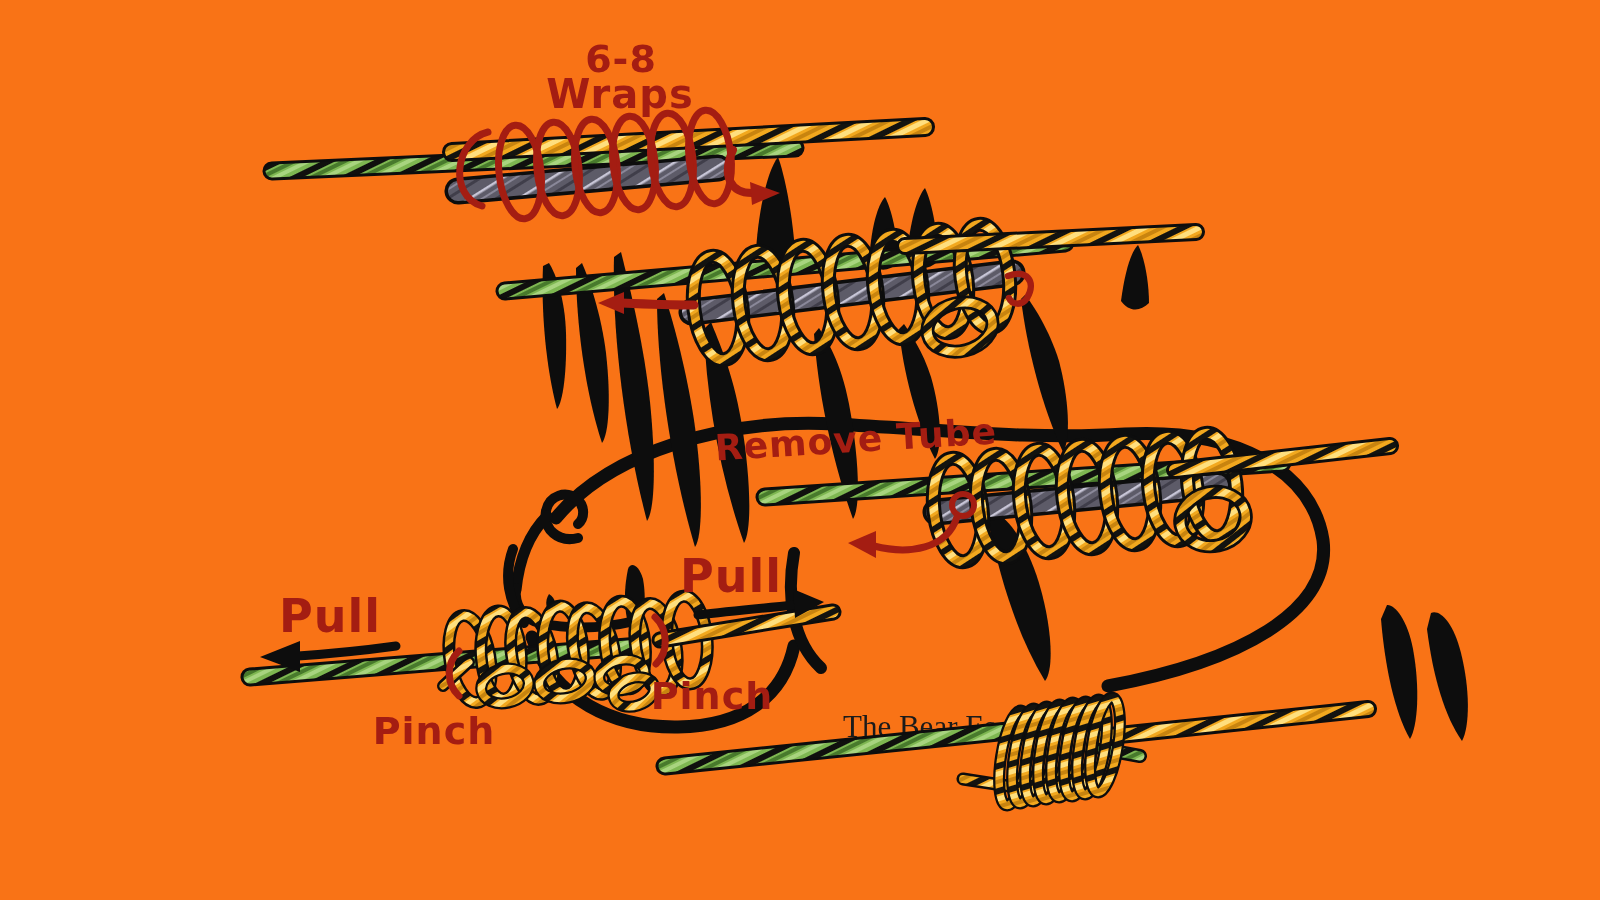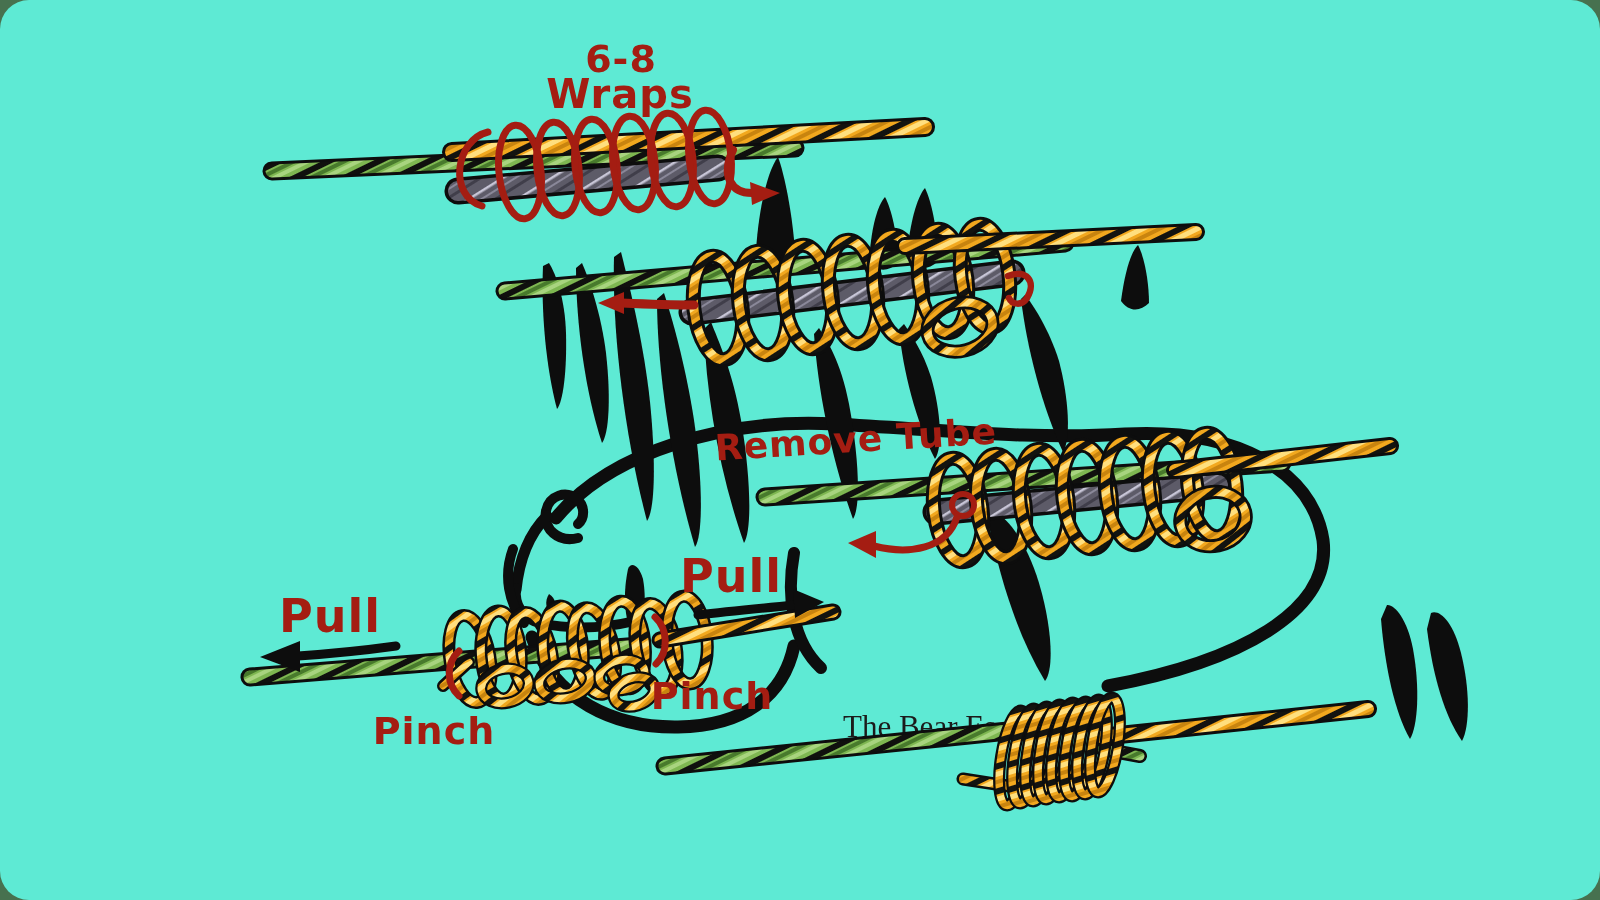--- a/index.html
+++ b/index.html
@@ -1,17 +1,17 @@
 <!DOCTYPE html>
 <html><head>
 <meta charset="utf-8">
 <style>
   html,body{margin:0;padding:0;}
   body{background:#47714f;font-family:"DejaVu Sans",sans-serif;}
-  .stage{position:relative;width:1600px;height:900px;background:#5eead4;overflow:hidden;border-radius:29px;}
+  .stage{position:relative;width:1600px;height:900px;background:#f97316;overflow:hidden;}
   svg{display:block;}
   .redlbl{font-family:"DejaVu Sans",sans-serif;font-weight:700;fill:#a41d12;letter-spacing:1px;}
   .wm{font-family:"Liberation Serif",serif;fill:#1b1b1b;}
   path,line,ellipse,circle{vector-effect:none;}
 </style>
 </head>
 <body>
 
 <div class="stage">
 <svg viewBox="0 0 1600 900" width="1600" height="900">

